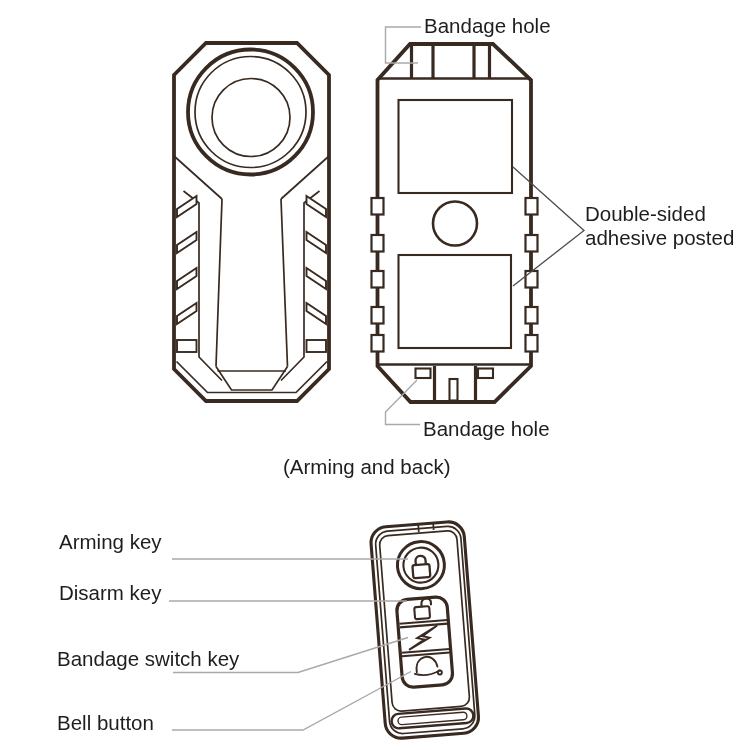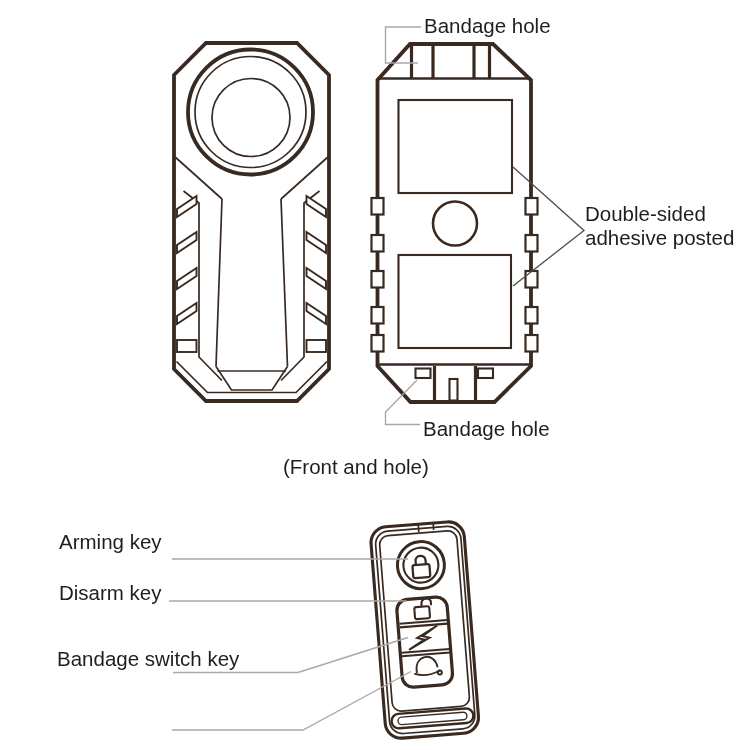--- a/index.html
+++ b/index.html
@@ -167,18 +167,19 @@
     <path class="leader" d="M172,559 H408"></path>
     <path class="leader" d="M169,601 H407"></path>
     <path class="leader" d="M173,672.5 H298 L408,637.5"></path>
     <path class="leader" d="M172,730 H303 L411,671.5"></path>
   </g>
 </svg>
 
   <div class="label" style="left:424px;top:14px">Bandage hole</div>
   <div class="label wrap" style="left:585px;top:202px">Double-sided adhesive posted</div>
   <div class="label" style="left:423px;top:417px">Bandage hole</div>
-  <div class="label" style="left:283px;top:455px">(Front and hole)</div>
+  <div class="label" style="left:283px;top:455px">(Arming and back)</div>
   <div class="label" style="left:59px;top:530px">Arming key</div>
   <div class="label" style="left:59px;top:581px">Disarm key</div>
   <div class="label" style="left:57px;top:647px">Bandage switch key</div>
+  <div class="label" style="left:57px;top:711px">Bell button</div>
 
 </div>
 
 </body></html>

